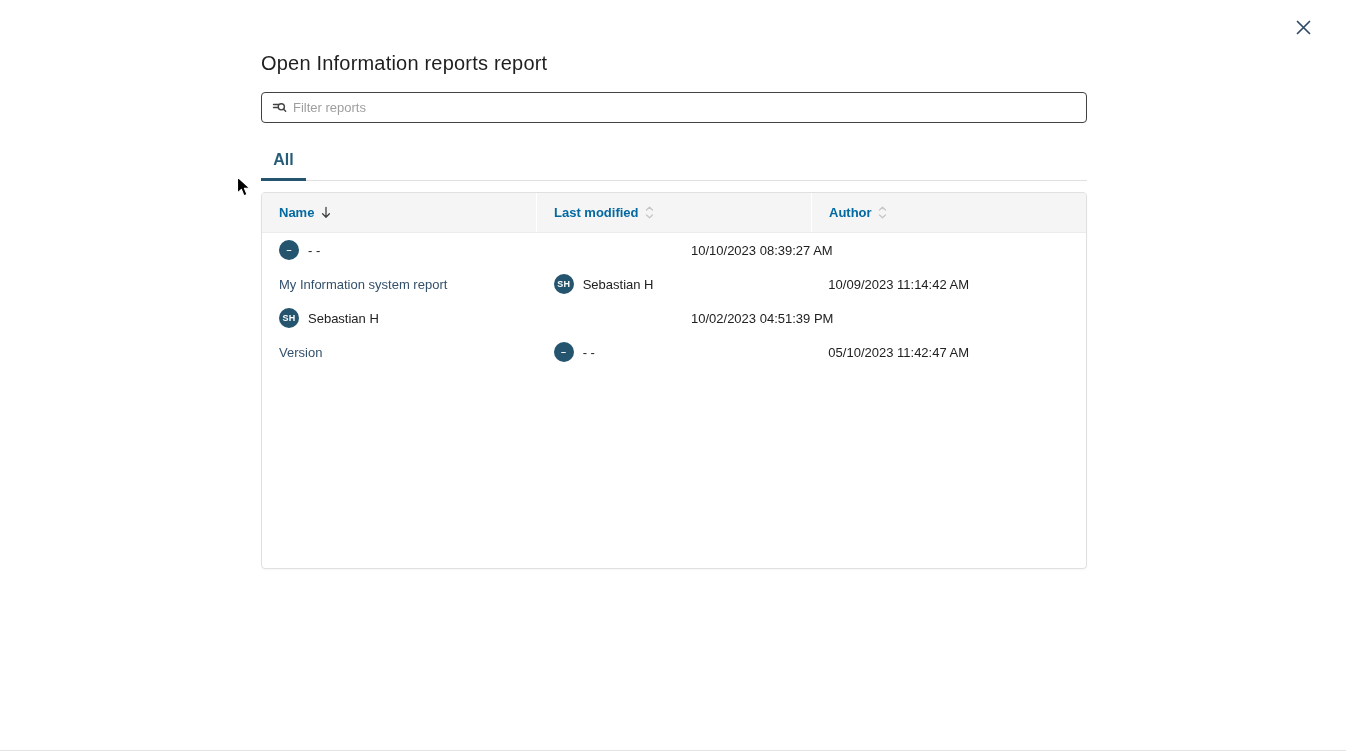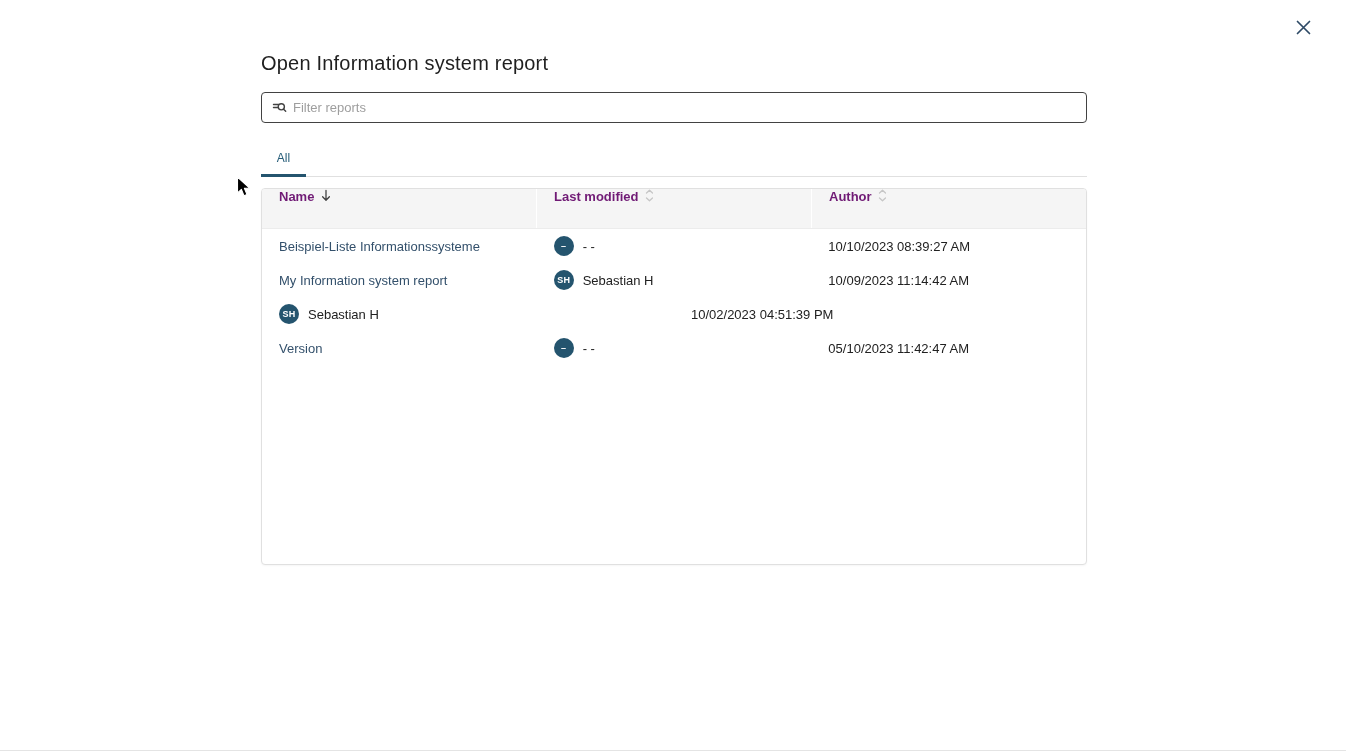--- a/index.html
+++ b/index.html
@@ -14,26 +14,26 @@
   .content { position:absolute; left:261px; top:52px; width:826px; }
 
   .dialog-title { font-size:20px; font-weight:400; color:#1f1f1f; letter-spacing:.2px; }
 
   .search-wrap { margin-top:17px; height:31px; border:1px solid #424242; border-radius:4px; display:flex; align-items:center; padding:0 10px; background:#fff; }
   .search-wrap .ficon { flex:0 0 auto; margin-right:6px; display:flex; }
   .search-input { border:none; outline:none; flex:1; font-size:13px; font-family:"Liberation Sans", sans-serif; color:#212121; background:transparent; height:100%; }
   .search-input::placeholder { color:#9e9e9e; }
 
   .tabs { margin-top:28px; border-bottom:1px solid #e0e0e0; display:flex; }
-  .tab { min-width:45px; text-align:center; padding:0 6px 11px 6px; font-size:12px; font-weight:400; color:var(--tab-text,#255C78); cursor:pointer; position:relative; }
+  .tab { min-width:45px; text-align:center; padding:0 6px 11px 6px; font-size:16px; font-weight:700; color:var(--tab-text,#255C78); cursor:pointer; position:relative; }
   .tab.active::after { content:""; position:absolute; left:0; right:0; bottom:-1px; height:3px; background:var(--accent,#24546E); }
 
   .table-card { margin-top:11px; height:377px; border:1px solid var(--border,#e0e0e0); border-radius:4px; overflow:hidden; background:#fff; box-shadow:0 1px 2px rgba(0,0,0,0.04); }
   .thead { display:flex; height:40px; background:var(--header-bg,#f5f5f5); border-bottom:1px solid #ececec; }
-  .th { flex:1 1 0; display:flex; align-items:flex-start; padding-left:17px; font-size:13px; font-weight:700; color:#701a75; cursor:pointer; position:relative; }
+  .th { flex:1 1 0; display:flex; align-items:center; padding-left:17px; font-size:13px; font-weight:700; color:#0369a1; cursor:pointer; position:relative; }
   .th + .th { border-left:1px solid #ffffff; }
   .th .sicon { margin-left:6px; display:flex; align-items:center; }
 
   .tr { display:flex; height:34px; cursor:pointer; }
   .td { flex:1 1 0; display:flex; align-items:center; padding-left:17px; font-size:13px; color:#212121; }
   .name-link { color:var(--name-link,#33506B); text-decoration:none; }
   .avatar { width:20px; height:20px; border-radius:50%; background:var(--accent,#24546E); color:#fff; font-size:9px; font-weight:700; display:flex; align-items:center; justify-content:center; margin-right:9px; flex:0 0 auto; letter-spacing:.2px; }
 
   .cursor { position:absolute; left:236px; top:176px; pointer-events:none; }
 </style>
@@ -45,21 +45,21 @@
   <button class="close-btn" aria-label="Close">
     <span style="display:flex;">
       <svg width="17" height="17" viewBox="0 0 17 17">
         <path d="M2.5 2.5 L14.5 14.5 M14.5 2.5 L2.5 14.5" stroke="#2E4A66" stroke-width="1.7" stroke-linecap="round"></path>
       </svg>
     </span>
   </button>
 
   <div class="content">
 
-    <h1 class="dialog-title">Open Information system report</h1>
+    <h1 class="dialog-title">Open Information reports report</h1>
 
     <div class="search-wrap">
       <span class="ficon">
         <svg width="15" height="15" viewBox="0 0 15 15">
           <path d="M1.5 4.5 H6.5 M1.5 7.5 H5.5" stroke="#424242" stroke-width="1.4" stroke-linecap="round"></path>
           <circle cx="9.3" cy="6.8" r="3.1" fill="none" stroke="#424242" stroke-width="1.4"></circle>
           <path d="M11.6 9.2 L13.7 11.3" stroke="#424242" stroke-width="1.4" stroke-linecap="round"></path>
         </svg>
       </span>
       <input class="search-input" type="text" placeholder="Filter reports" style="">
@@ -98,23 +98,20 @@
     <span class="sicon sort-none" style="display: flex;">
       <svg width="9" height="13" viewBox="0 0 9 13">
         <path d="M1.5 4 L4.5 1.2 L7.5 4" fill="none" stroke="#c6c6c6" stroke-width="1.3" stroke-linecap="round" stroke-linejoin="round"></path>
         <path d="M1.5 9 L4.5 11.8 L7.5 9" fill="none" stroke="#c6c6c6" stroke-width="1.3" stroke-linecap="round" stroke-linejoin="round"></path>
       </svg>
     </span>
   </div>
 </div>
       <div id="tbody">
   <div class="tr">
-    <div class="td td-name">
-      <a href="#" class="name-link">Beispiel-Liste Informationssysteme</a>
-    </div>
     <div class="td td-author">
       <span class="avatar">–</span>
       <span>- -</span>
     </div>
     <div class="td td-modified">10/10/2023 08:39:27 AM</div>
   </div>
 
   <div class="tr">
     <div class="td td-name">
       <a href="#" class="name-link">My Information system report</a>

